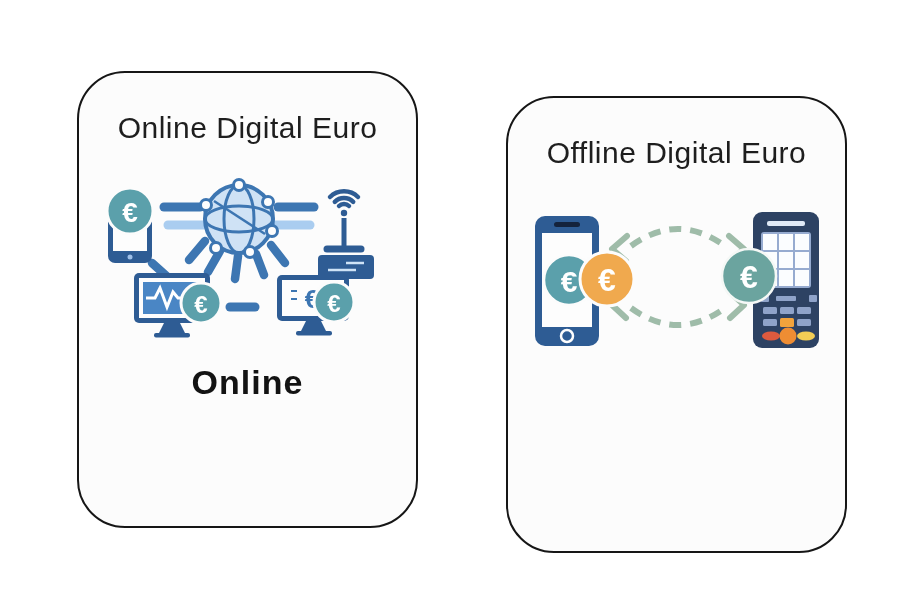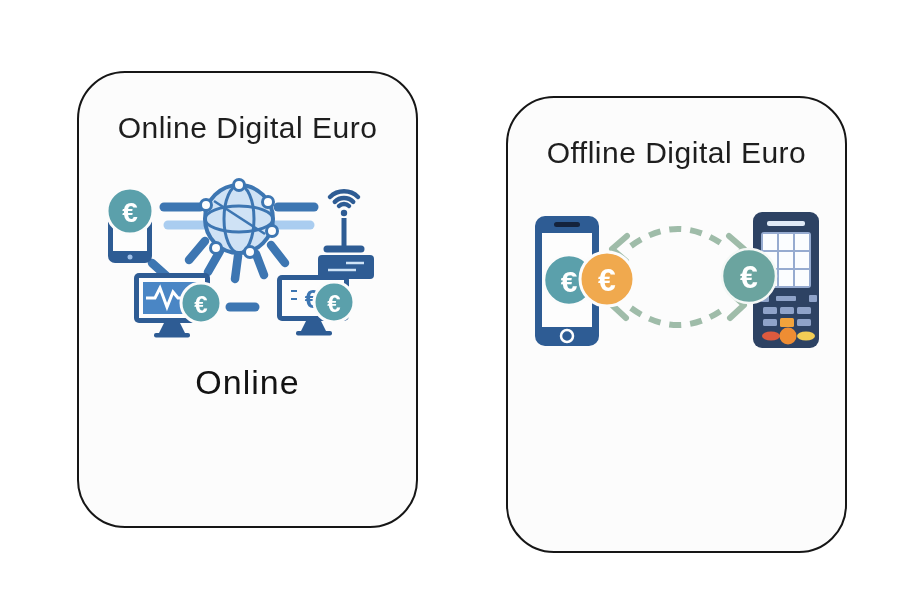--- a/index.html
+++ b/index.html
@@ -9,21 +9,21 @@
         background:#fcfcfc;border:2px solid #161616;border-radius:48px;
         display:flex;flex-direction:column;align-items:center;}
   .card-online{left:77px;}
   .card-offline{left:506px;margin-top:25px;}
   .card-title{margin:34px 0 0 0;font-size:30px;font-weight:500;letter-spacing:.5px;
               color:#1e1e1e;line-height:42px;white-space:nowrap;}
   .illus{margin-top:22px;width:300px;height:168px;display:block;}
   .card-desc{margin:38px 0 0 0;height:74px;max-width:252px;display:flex;align-items:center;
              justify-content:center;text-align:center;font-size:25px;line-height:1.38;
              color:#2a2a2a;font-weight:400;}
-  .card-label{margin-top:22px;font-size:34px;font-weight:400;color:#131313;
+  .card-label{margin-top:22px;font-size:34px;font-weight:700;color:#131313;
               letter-spacing:1px;line-height:42px;}
   svg text.coin-euro{fill:#ffffff;font-family:"Liberation Sans",sans-serif;font-weight:bold;}
   svg .dark-line{stroke:#3d76b2;stroke-width:9;stroke-linecap:round;}
   svg .light-line{stroke:#aacdf0;stroke-width:9;stroke-linecap:round;}
   svg .ray{stroke:#3d76b2;stroke-width:8.5;stroke-linecap:round;}
   svg .sage{stroke:#9fbca9;fill:none;}
 </style>
 </head>
 <body>
 

